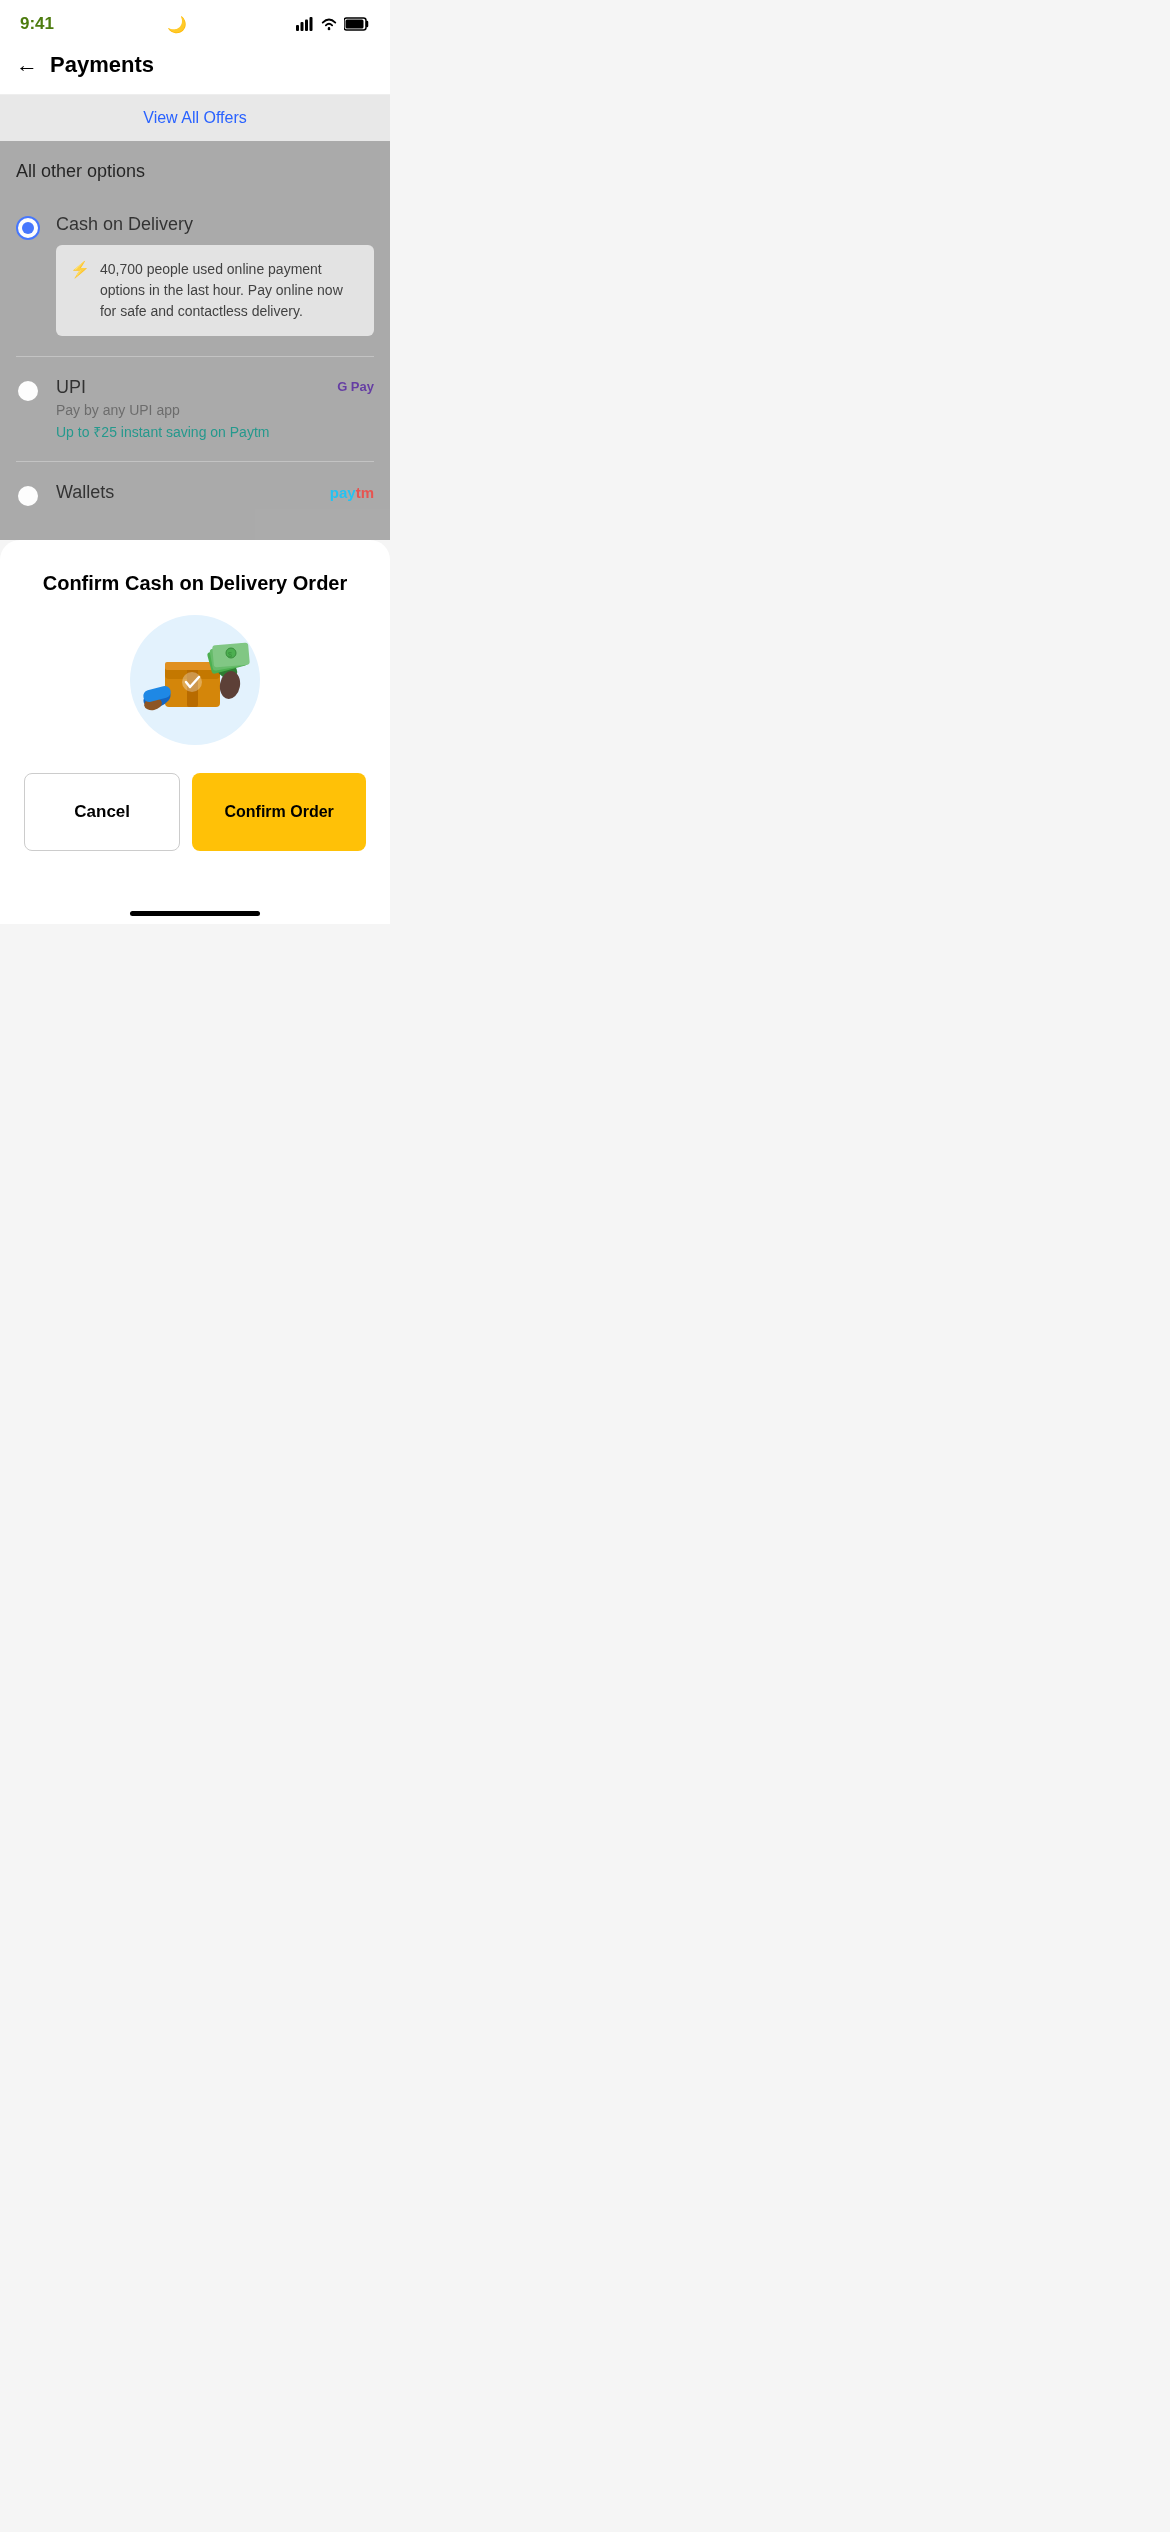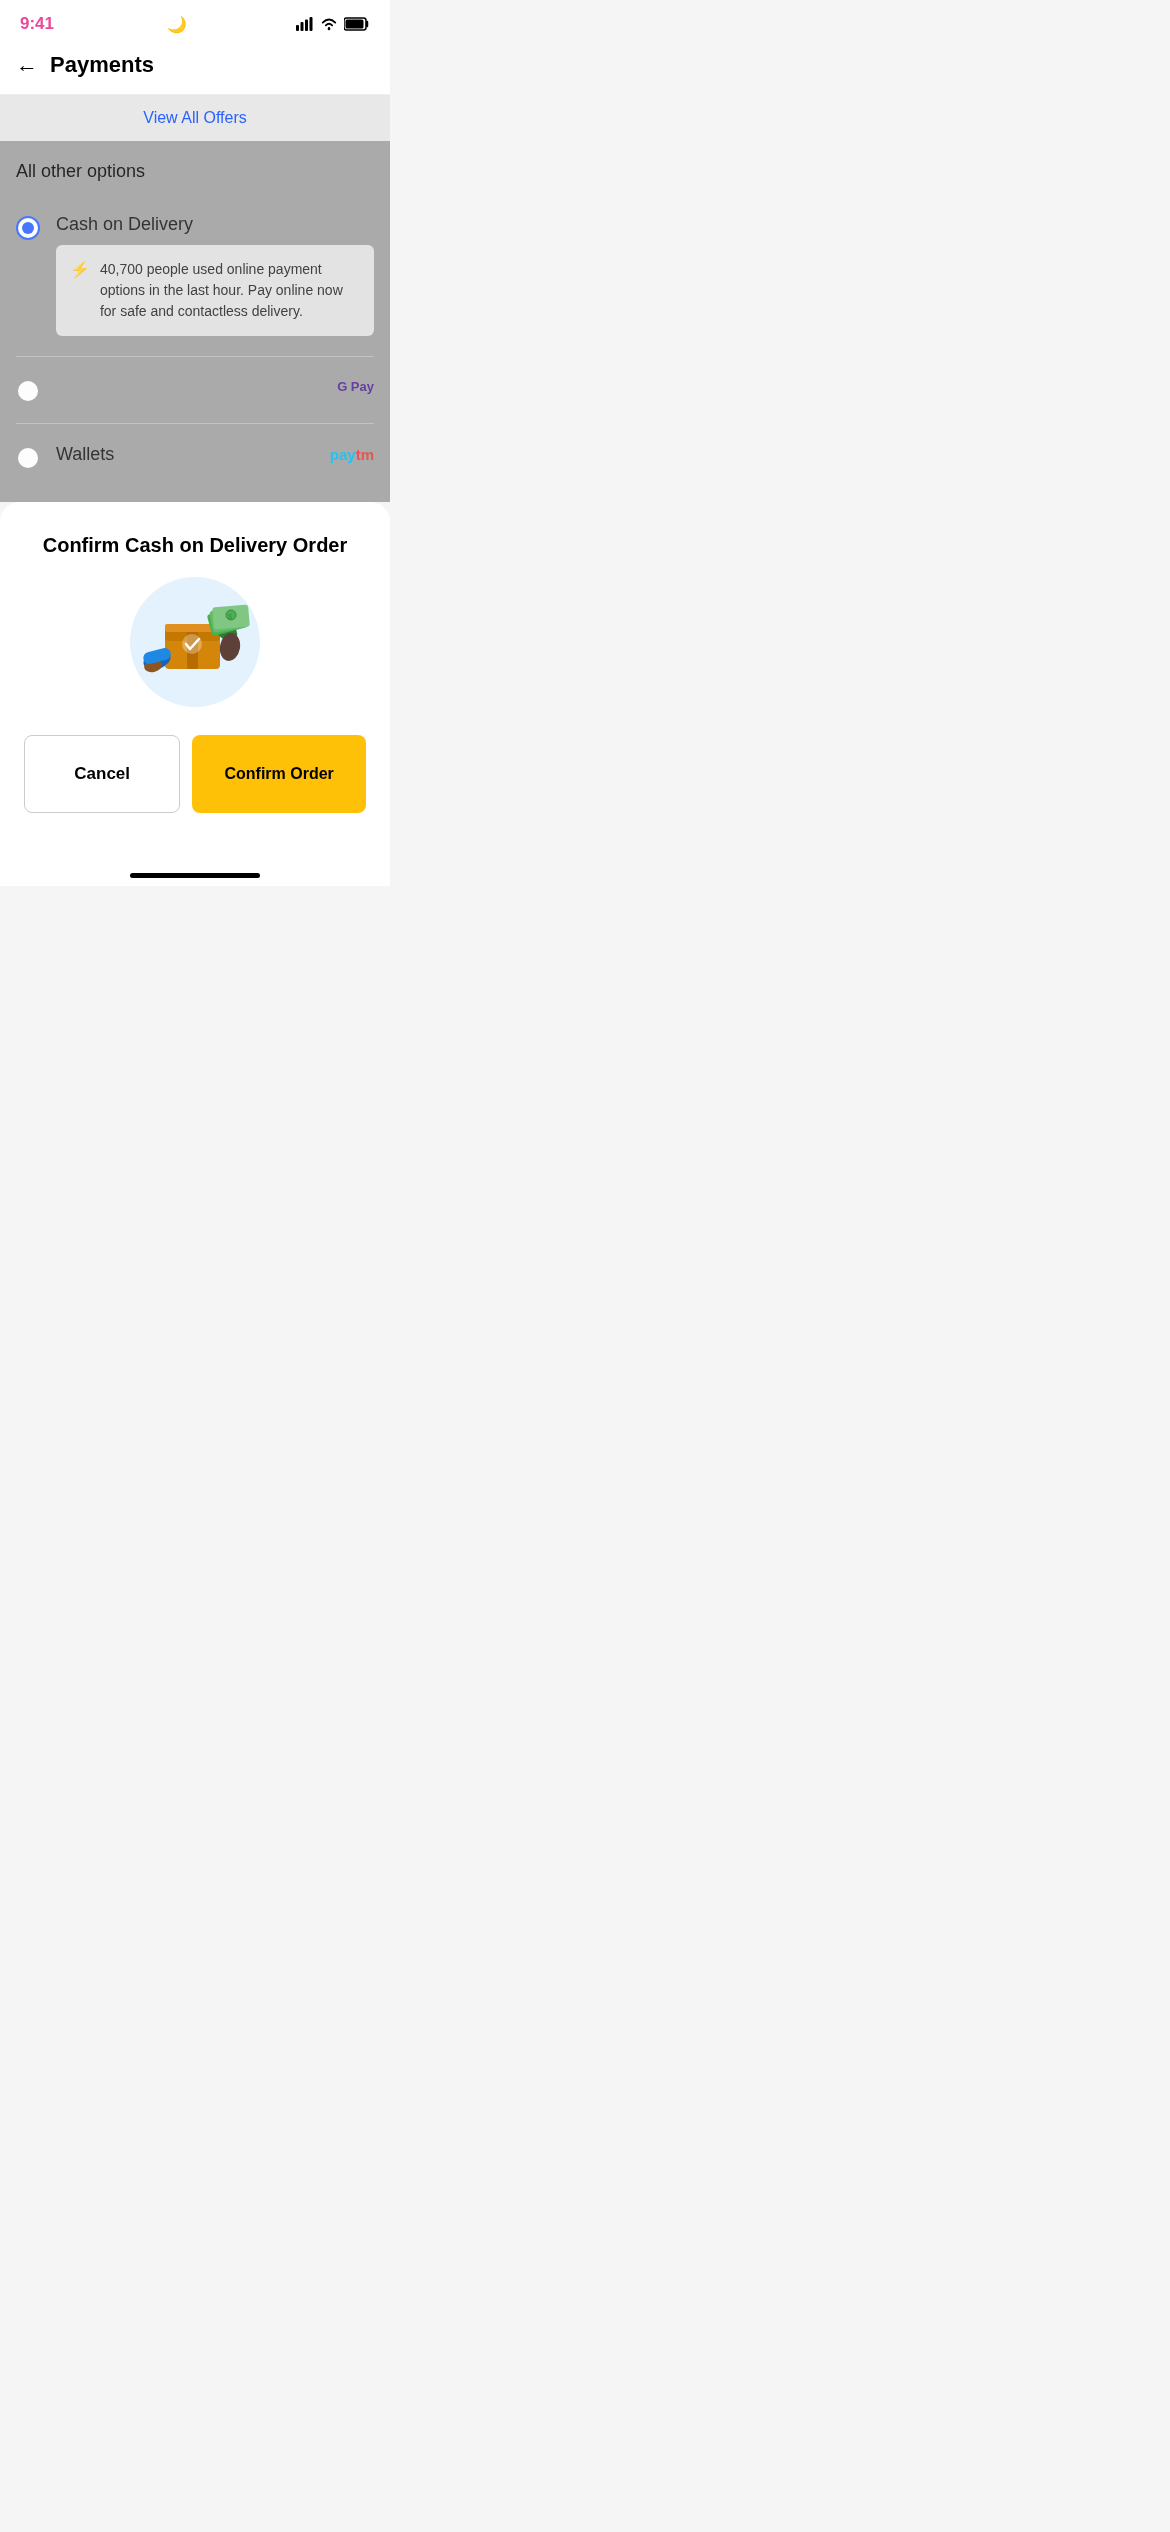--- a/index.html
+++ b/index.html
@@ -18,21 +18,21 @@
     .status-bar {
       display: flex;
       justify-content: space-between;
       align-items: center;
       padding: 14px 20px 8px 20px;
       background: #fff;
     }
     .status-time {
       font-size: 17px;
       font-weight: 600;
-      color: #ec4899;
+      color: #4d7c0f;
     }
     .status-icons {
       display: flex;
       align-items: center;
       gap: 6px;
     }
 
     
     .nav-header {
       display: flex;
@@ -327,20 +327,25 @@
         <span class="flash-icon">⚡</span>
         <span class="info-text">40,700 people used online payment options in the last hour. Pay online now for safe and contactless delivery.</span>
       </div>
     </div>
   </div>
 
   <div class="divider"></div>
 
   <div class="payment-option" style="margin-top:8px;">
     <div class="radio-outer unselected"></div>
+    <div class="option-content">
+      <div class="option-label">UPI</div>
+      <div class="option-sub">Pay by any UPI app</div>
+      <div class="option-promo">Up to ₹25 instant saving on Paytm</div>
+    </div>
     <div class="option-badge gpay">G Pay</div>
   </div>
 
   <div class="divider"></div>
 
   <div class="payment-option" style="margin-top:8px;">
     <div class="radio-outer unselected"></div>
     <div class="option-content">
       <div class="option-label">Wallets</div>
     </div>

